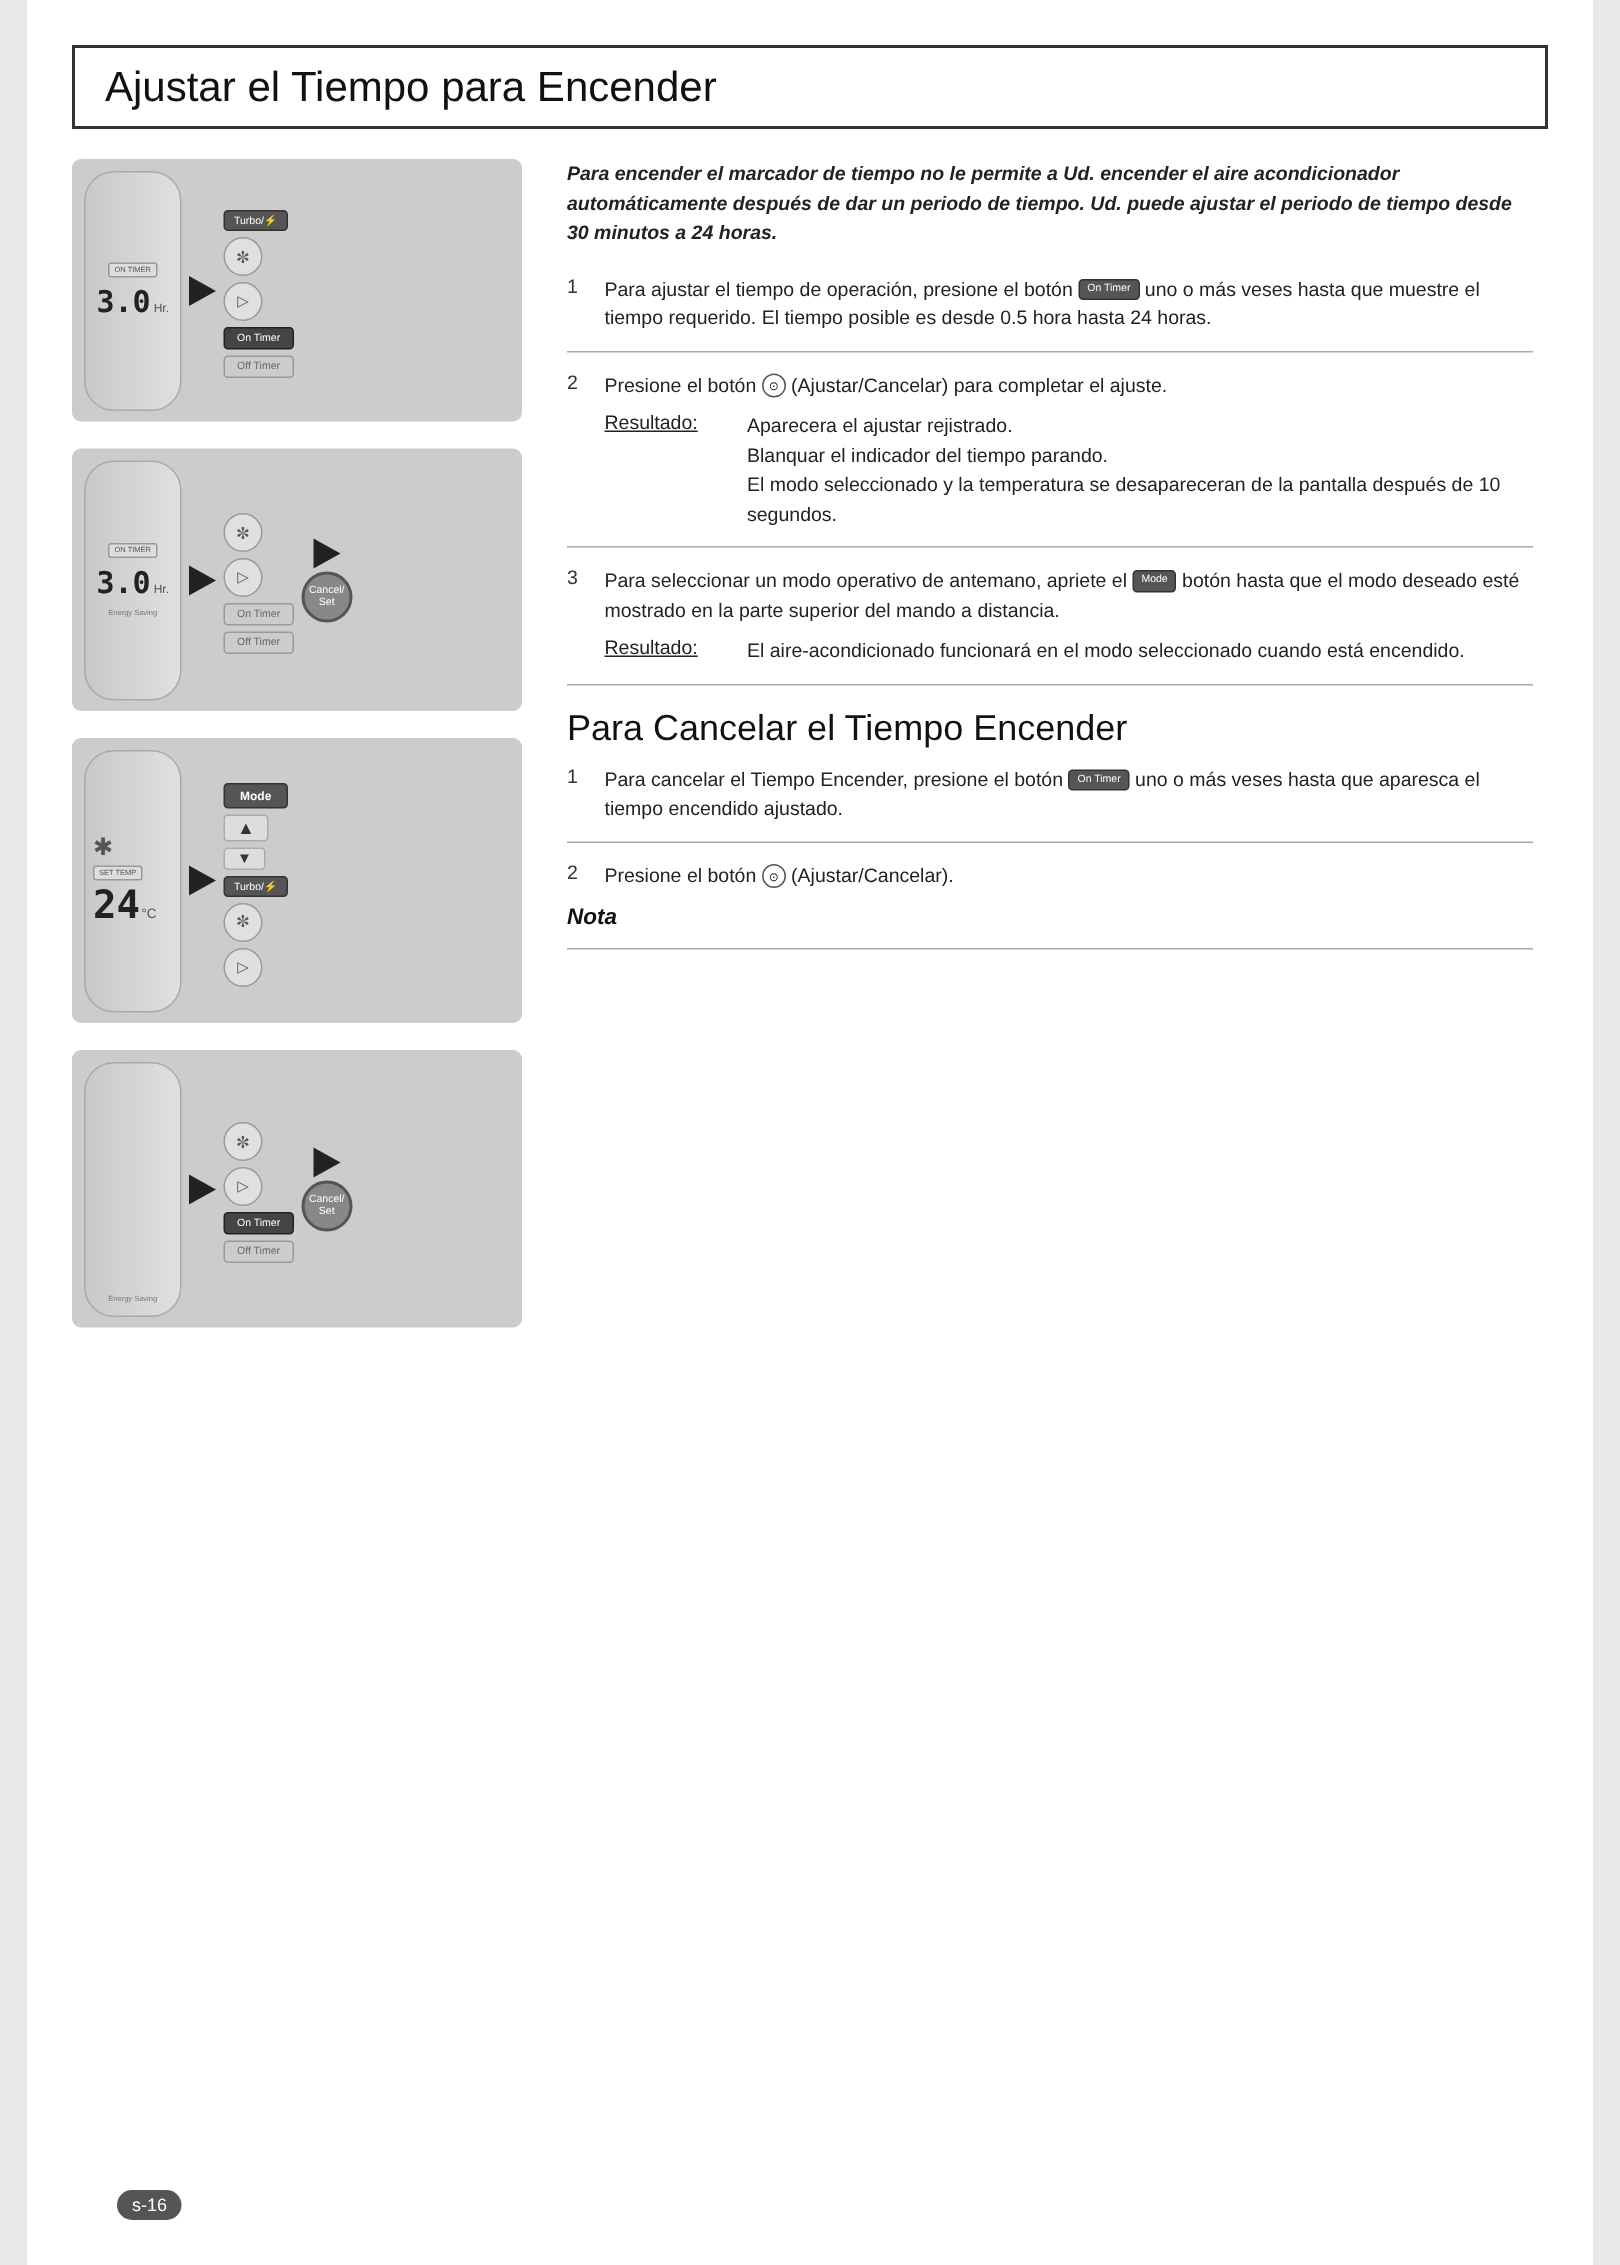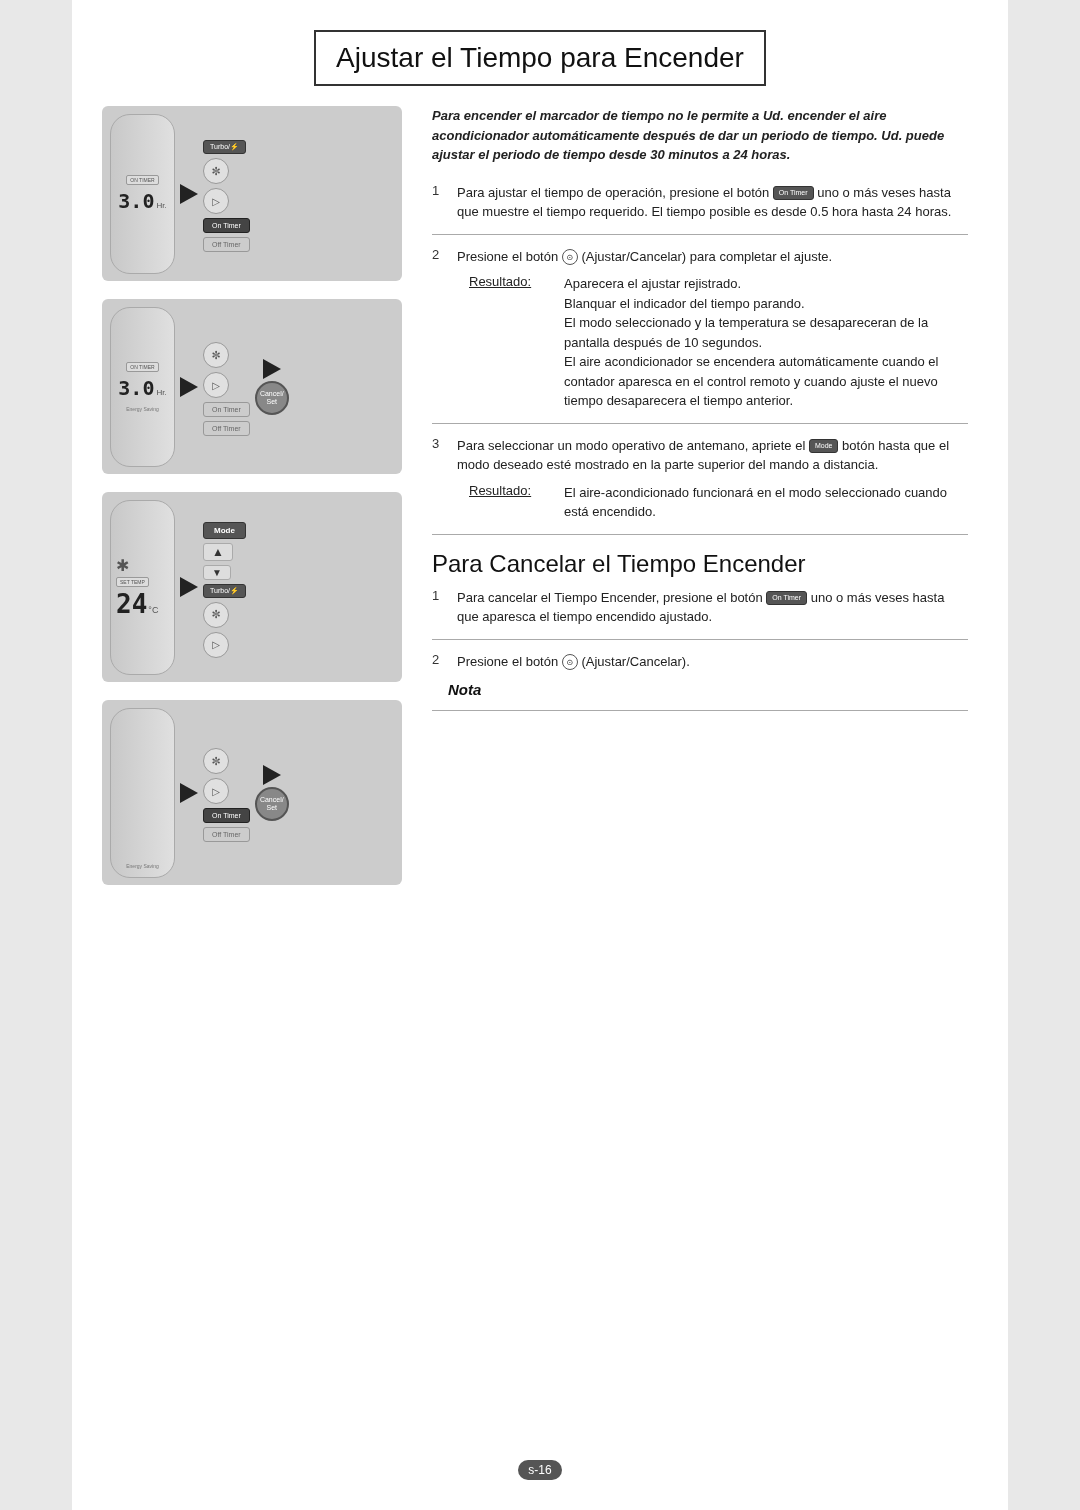--- a/index.html
+++ b/index.html
@@ -7,25 +7,24 @@
       background: #e8e8e8;
       font-family: Arial, sans-serif;
       font-size: 13px;
       color: #222;
       width: 1080px;
       min-height: 1510px;
     }
     .page {
       background: #fff;
       margin: 0 auto;
-      width: 936px;
+      width: 1044px;
       min-height: 1510px;
       display: flex;
       flex-direction: column;
-      align-items: center;
     }
     .page-header {
       border: 2px solid #333;
       margin: 30px 30px 0 30px;
       padding: 10px 20px;
     }
     .page-header h1 {
       font-size: 28px;
       font-weight: normal;
       color: #111;
@@ -170,21 +169,20 @@
       line-height: 1.5;
       color: #222;
     }
     .resultado-row {
       display: flex;
       gap: 15px;
       margin-left: 0px;
     }
     .resultado-col-label {
       min-width: 80px;
-      margin-left: 12px;
     }
     .resultado-col-text {
       flex: 1;
     }
     .inline-btn {
       display: inline-block;
       background: #555;
       color: #fff;
       font-size: 7px;
       padding: 1px 5px;
@@ -201,21 +199,20 @@
       font-size: 8px;
       text-align: center;
       line-height: 16px;
       vertical-align: middle;
     }
     .nota-block {
       display: flex;
       gap: 10px;
       align-items: flex-start;
       margin-top: 8px;
-      margin-left: 16px;
     }
     .nota-label {
       font-style: italic;
       font-weight: bold;
       font-size: 15px;
       color: #111;
       min-width: 40px;
     }
     .nota-text {
       font-size: 13px;
@@ -383,21 +380,20 @@
             (Ajustar/Cancelar) para completar el ajuste.
           </span>
           <div class="resultado-row" style="margin-top:8px; display:flex; gap:15px;">
             <div class="resultado-col-label">
               <span class="resultado-label">Resultado:</span>
             </div>
             <div class="resultado-col-text">
               <p class="resultado-text">Aparecera el ajustar rejistrado.</p>
               <p class="resultado-text">Blanquar el indicador del tiempo parando.</p>
               <p class="resultado-text">El modo seleccionado y la temperatura se desapareceran de la pantalla después de 10 segundos.</p>
-              <p class="resultado-text">El aire acondicionador se encendera automáticamente cuando el contador aparesca en el control remoto y cuando ajuste el nuevo tiempo desaparecera el tiempo anterior.</p>
             </div>
           </div>
         </div>
       </div>
 
       <hr class="section-separator">
 
       <div class="step-item">
         <span class="step-num">3</span>
         <div>

